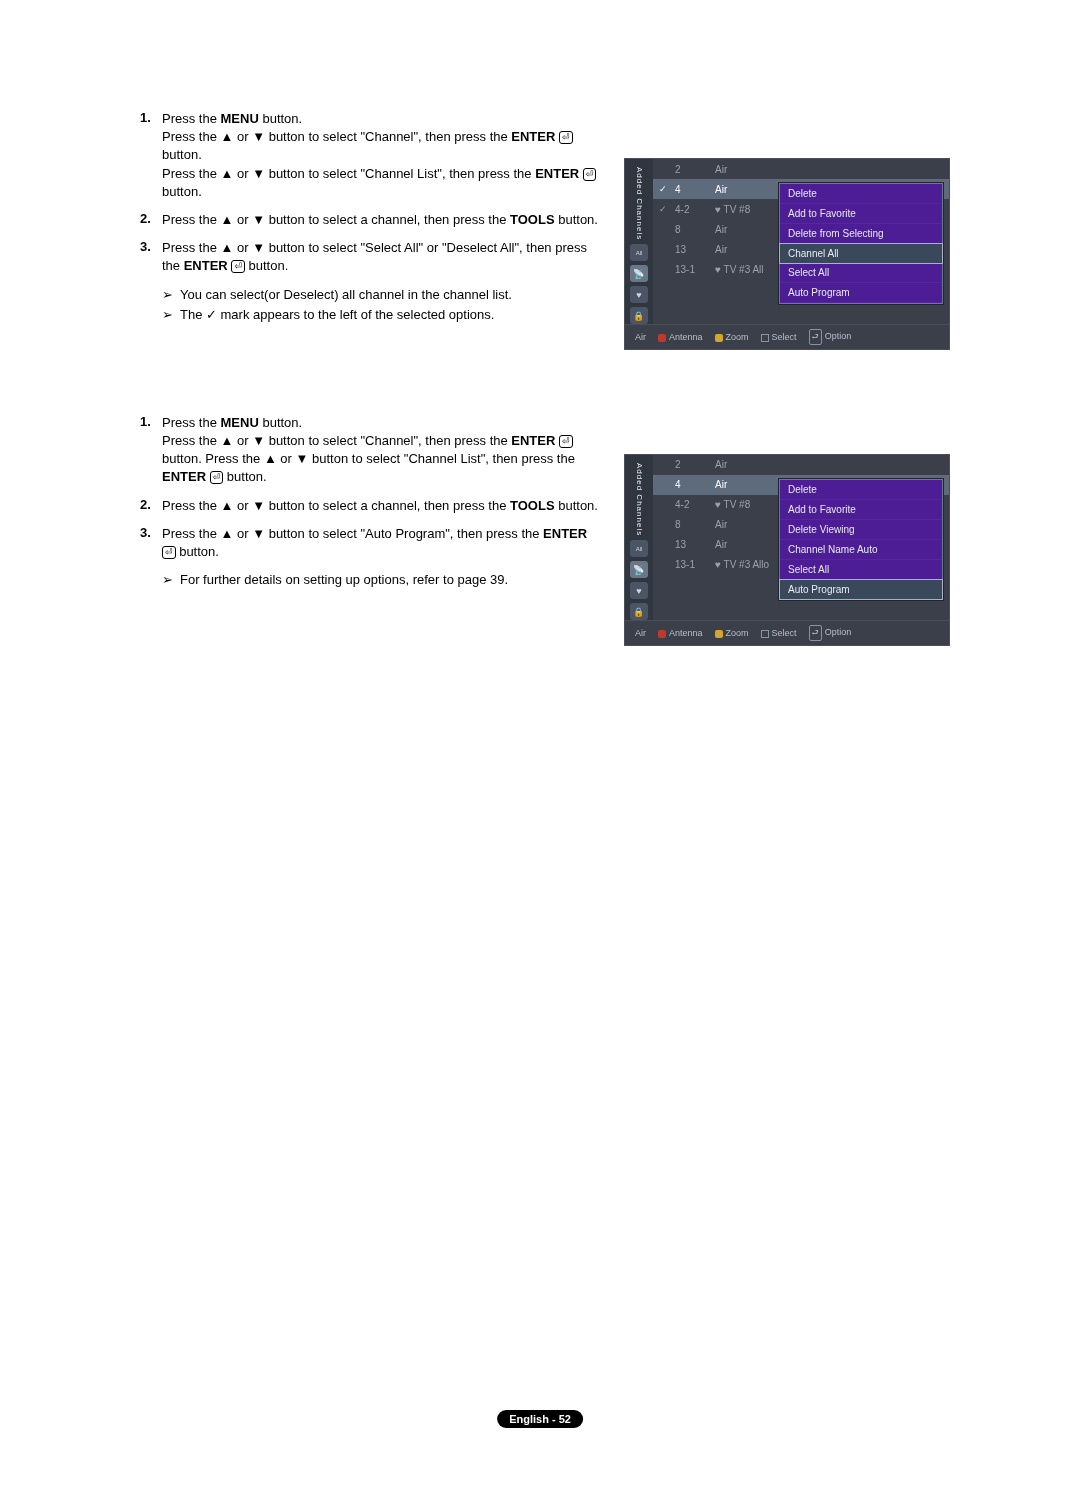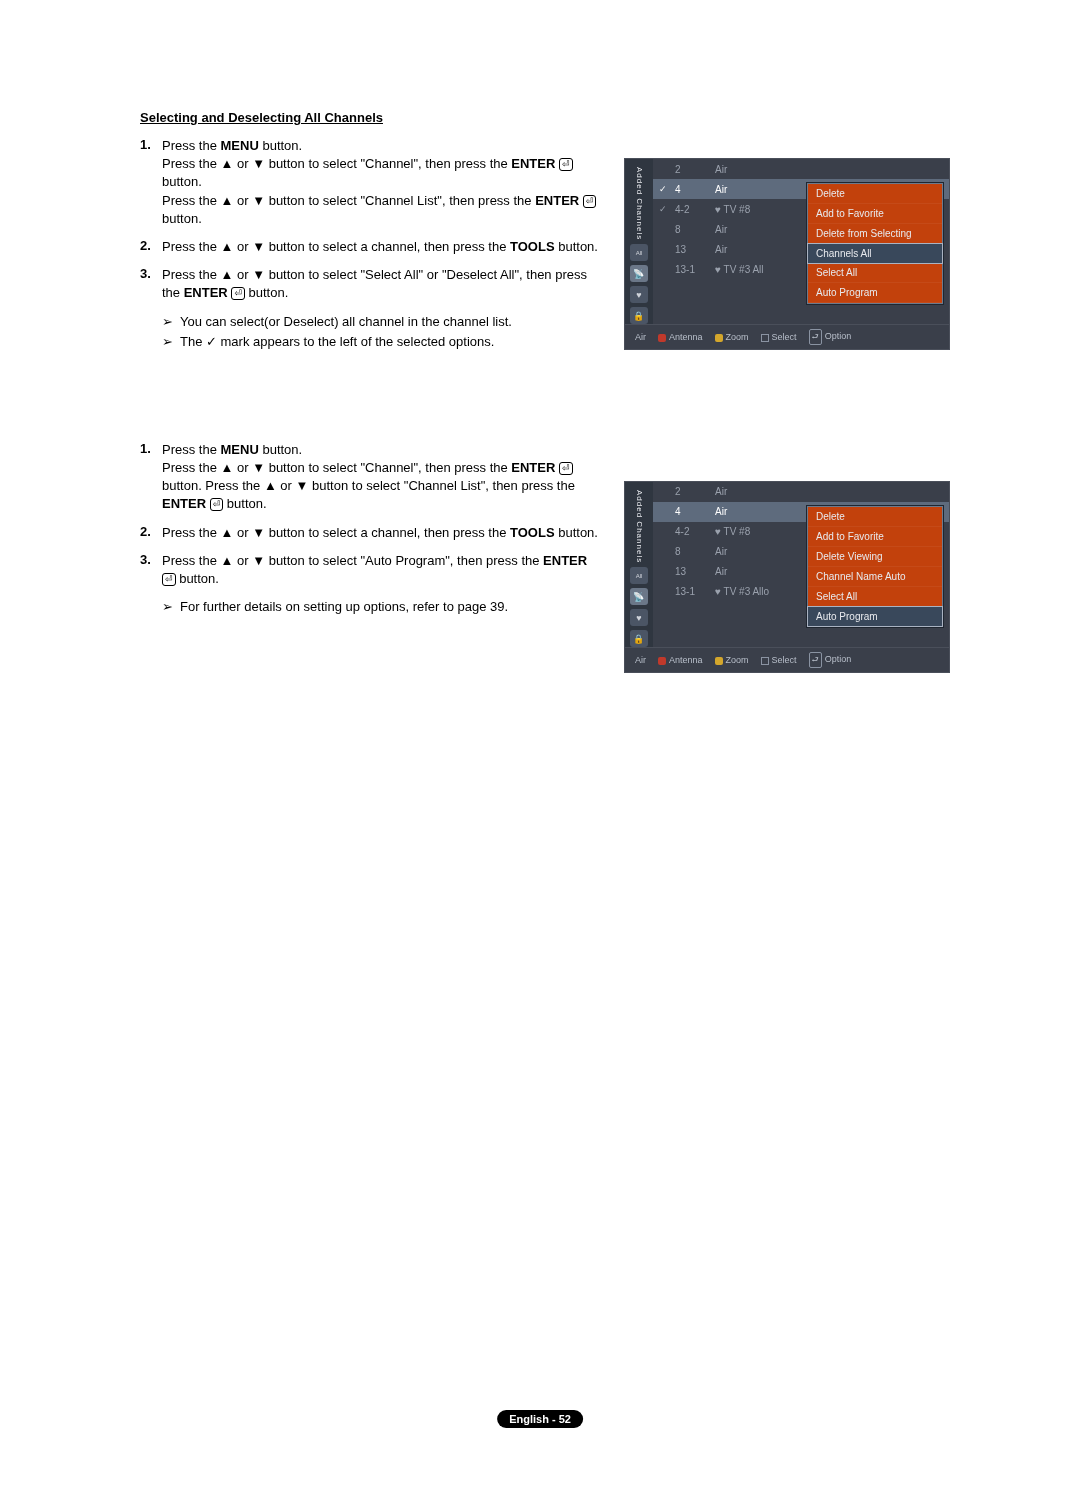--- a/index.html
+++ b/index.html
@@ -110,22 +110,22 @@
       font-size: 10px;
     }
     .ch-row.sel { background: #5e6b7d; color: #fff; }
     .ch-num { width: 34px; }
     .ch-name { flex: 1; }
     .ch-check { width: 10px; font-size: 9px; }
     .popup {
       position: absolute;
       right: 6px;
       top: 24px;
-      width: 136px;
-      background: #c2410c;
+      width: 164px;
+      background: #4c1d95;
       border: 1px solid #6d7a8c;
       box-shadow: 0 0 0 1px #1f2630;
       z-index: 5;
     }
     .popup-item {
       padding: 4px 8px;
       color: #e8eaee;
       font-size: 10px;
       border-bottom: 1px solid rgba(255,255,255,0.05);
     }
@@ -158,21 +158,20 @@
       font-size: 11px;
       font-weight: bold;
       padding: 3px 12px;
       border-radius: 10px;
     }
   </style>
 </head>
 <body>
 
 <div class="section">
-  <div class="heading">Selecting and Deselecting All Channels</div>
   <div class="steps" id="steps1">
       <div class="step">
         <div class="num">1.</div>
         <div class="txt">Press the <b>MENU</b> button.<br>Press the ▲ or ▼ button to select "Channel", then press the <b>ENTER</b> <span class="enter-icon">⏎</span> button.<br>Press the ▲ or ▼ button to select "Channel List", then press the <b>ENTER</b> <span class="enter-icon">⏎</span> button.</div>
       </div>
       <div class="step">
         <div class="num">2.</div>
         <div class="txt">Press the ▲ or ▼ button to select a channel, then press the <b>TOOLS</b> button.</div>
       </div>
       <div class="step">
@@ -200,21 +199,21 @@
           <div class="side-ico active">📡</div>
           <div class="side-ico">♥</div>
           <div class="side-ico">🔒</div>
         </div>
       </div>
       <div class="osd-list" id="chlist1" style="position:relative">
         <div class="popup" id="popup1">
             <div class="popup-item">Delete</div>
             <div class="popup-item">Add to Favorite</div>
             <div class="popup-item">Delete from Selecting</div>
-            <div class="popup-item hl">Channels All</div>
+            <div class="popup-item hl">Channel All</div>
             <div class="popup-item">Select All</div>
             <div class="popup-item">Auto Program</div>
           </div>
       <div class="ch-row">
             <span class="ch-check"></span>
             <span class="ch-num">2</span>
             <span class="ch-name">Air</span>
           </div>
           <div class="ch-row sel">
             <span class="ch-check">✓</span>

